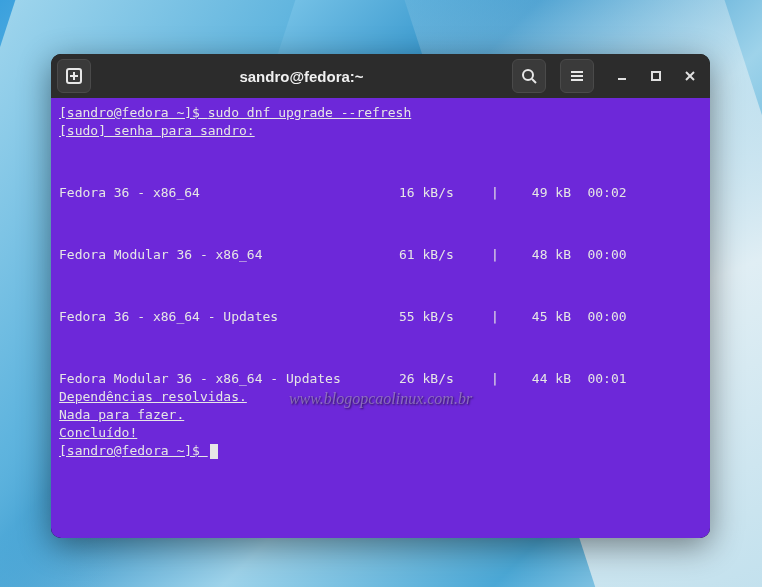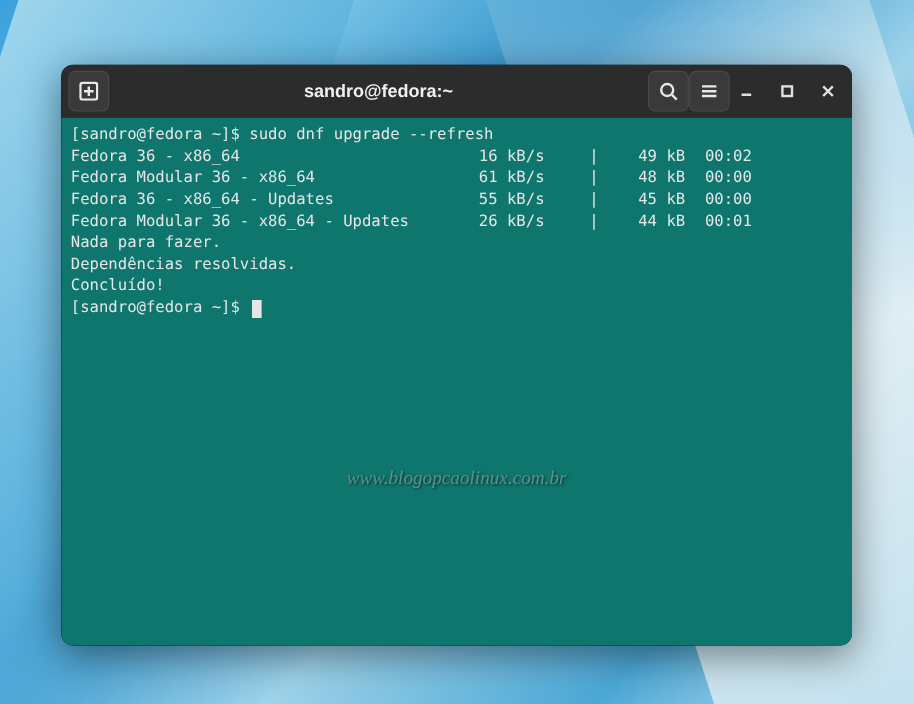--- a/index.html
+++ b/index.html
@@ -24,21 +24,21 @@
     border-radius: 10px;
     box-shadow: 0 8px 32px rgba(0,0,0,0.45);
     display: flex; flex-direction: column;
     overflow: hidden;
   }
   .titlebar {
     height: 44px;
     background: #2c2c2c;
     display: flex; align-items: center;
     padding: 0 6px;
-    gap: 0;
+    gap: 14px;
   }
   .tb-btn {
     width: 34px; height: 34px;
     border-radius: 6px;
     background: #3a3a3a;
     border: 1px solid #4a4a4a;
     display: flex; align-items: center; justify-content: center;
     color: #e8e8e8;
     cursor: pointer;
   }
@@ -53,27 +53,28 @@
   .tb-right { display: flex; gap: 6px; }
   .win-btn {
     width: 28px; height: 28px;
     border-radius: 4px;
     display: flex; align-items: center; justify-content: center;
     color: #ddd; cursor: pointer;
   }
   .win-btn svg { width: 12px; height: 12px; stroke:#e0e0e0; fill:none; stroke-width:2; }
   .terminal-body {
     flex: 1;
-    background: #0f766e;
+    background: #6d28d9;
     padding: 6px 8px;
     font-family: "DejaVu Sans Mono","Liberation Mono",monospace;
     font-size: 13px;
     line-height: 18px;
     color: #e6e6e6;
     position: relative;
+    text-decoration: underline;
   }
   .term-line { white-space: pre; }
   .prompt-row { display:flex; align-items:center; }
   .cursor {
     display:inline-block;
     width: 8px; height: 15px;
     background: #e6e6e6;
     vertical-align: text-bottom;
     margin-left: 2px;
   }
@@ -85,21 +86,21 @@
     color: rgba(200,200,200,0.45);
     font-size: 16px;
     font-style: italic;
     font-family: Georgia, serif;
     text-shadow: 1px 1px 2px rgba(0,0,0,0.6);
     pointer-events: none;
   }
   .repo-col   { display:inline-block; width: 340px; }
   .speed-col  { display:inline-block; width: 86px; }
   .sep-col    { display:inline-block; width: 20px; text-align:center; }
-  .size-col   { display:inline-block; width: 66px; text-align:right; }
+  .size-col   { display:inline-block; width: 66px; text-align:right;margin-top:44px; }
   .time-col   { display:inline-block; width: 72px; text-align:center; }
 </style>
 </head>
 <body>
 
 <div class="wallpaper-shapes">
   <div class="ws ws1"></div>
   <div class="ws ws2"></div>
 </div>
 
@@ -142,27 +143,28 @@
         <svg viewBox="0 0 12 12">
             <line x1="2" y1="2" x2="10" y2="10"></line>
             <line x1="10" y1="2" x2="2" y2="10"></line>
           </svg>
       </div>
     </div>
   </div>
 
   <div class="terminal-body">
     <div class="term-line"><span>[sandro@fedora ~]$ </span><span>sudo dnf upgrade --refresh</span></div>
+    <div class="term-line">[sudo] senha para sandro:</div>
 
     <div class="term-line"><span class="repo-col">Fedora 36 - x86_64</span><span class="speed-col">16 kB/s</span><span class="sep-col">|</span><span class="size-col">49 kB</span><span class="time-col">00:02</span></div>
     <div class="term-line"><span class="repo-col">Fedora Modular 36 - x86_64</span><span class="speed-col">61 kB/s</span><span class="sep-col">|</span><span class="size-col">48 kB</span><span class="time-col">00:00</span></div>
     <div class="term-line"><span class="repo-col">Fedora 36 - x86_64 - Updates</span><span class="speed-col">55 kB/s</span><span class="sep-col">|</span><span class="size-col">45 kB</span><span class="time-col">00:00</span></div>
     <div class="term-line"><span class="repo-col">Fedora Modular 36 - x86_64 - Updates</span><span class="speed-col">26 kB/s</span><span class="sep-col">|</span><span class="size-col">44 kB</span><span class="time-col">00:01</span></div>
 
+    <div class="term-line">Dependências resolvidas.</div>
     <div class="term-line">Nada para fazer.</div>
-    <div class="term-line">Dependências resolvidas.</div>
     <div class="term-line">Concluído!</div>
     <div class="term-line prompt-row"><span>[sandro@fedora ~]$ </span><span class="cursor"></span></div>
 
     <div class="watermark">www.blogopcaolinux.com.br</div>
   </div>
 
 </div>
 
 </body></html>

